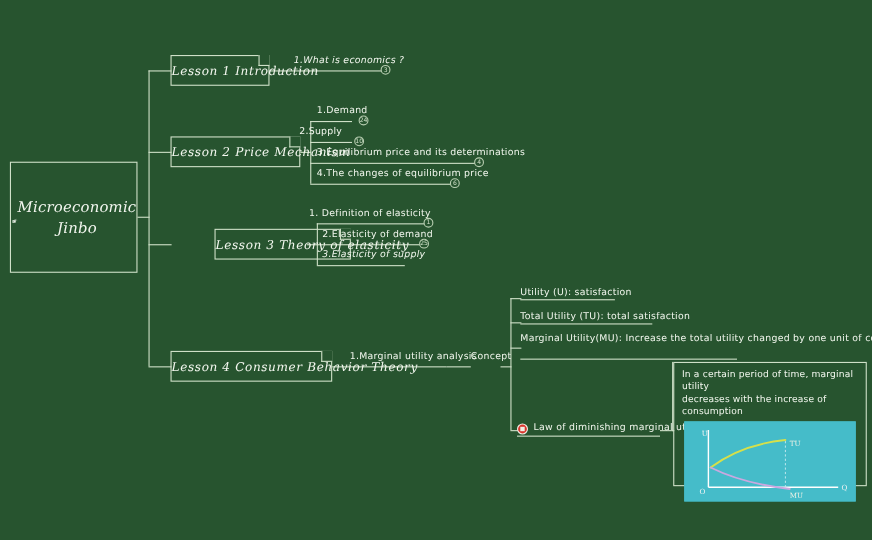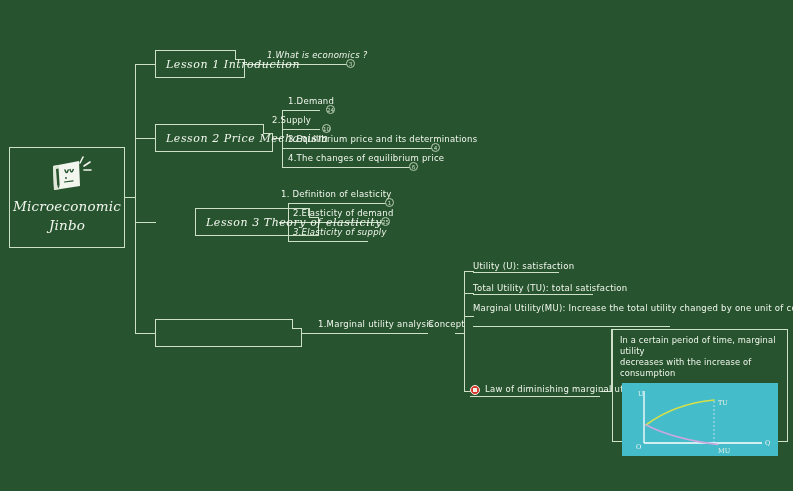--- a/index.html
+++ b/index.html
@@ -11,42 +11,41 @@
     position:relative;
   }
   #canvas{position:absolute;inset:0;width:793px;height:491px;}
   .abs{position:absolute;}
 
   
   #root-node{
     left:9px;top:147px;width:116px;height:101px;
     border:1px solid #cfe0c8;
     background:transparent;
-    display:flex;flex-direction:column;align-items:center;justify-content:flex-start;
+    display:flex;flex-direction:row;align-items:center;justify-content:flex-start;
     box-sizing:border-box;
   }
   #root-icon{margin-top:6px;width:56px;height:40px;}
   #root-title{
     color:#f2f6ef;
     font-family:"DejaVu Serif", serif;
     font-style:italic;
     font-size:13.5px;
     line-height:19px;
     text-align:center;
     margin-top:3px;
     letter-spacing:.2px;
     white-space:pre-line;
   }
 
   
   .lesson-box{
     border:1px solid #cfe0c8;
     box-sizing:border-box;
     display:flex;align-items:center;
-    padding-left:10px;
     height:28px;
     background:transparent;
   }
   .lesson-box .lbl{
     color:#f4f8f0;
     font-family:"DejaVu Serif", serif;
     font-style:italic;
     font-size:11px;
     letter-spacing:.55px;
     white-space:nowrap;
@@ -211,20 +210,21 @@
   <div class="abs leaf" style="left:281px;top:189px;">1. Definition of elasticity</div>
   <div class="abs badge" style="left:385px;top:198px;">1</div>
 
   <div class="abs leaf" style="left:293px;top:208px;">2.Elasticity of demand</div>
   <div class="abs badge" style="left:381px;top:217px;">25</div>
 
   <div class="abs leaf" style="left:293px;top:227px;font-style:italic;">3.Elasticity of supply</div>
 
   <div class="abs lesson-box" style="left:155px;top:319px;width:147px;">
     <span class="dogear"></span>
+    <span class="lbl">Lesson 4 Consumer Behavior Theory</span>
   </div>
 
   <div class="abs leaf" style="left:318px;top:319px;">1.Marginal utility analysis</div>
 
   <div class="abs leaf" style="left:428px;top:319px;">Concept</div>
 
   <div class="abs leaf" style="left:473px;top:261px;text-align:center;">Utility (U): satisfaction</div>
   <div class="abs leaf-underline" style="left:473px;top:272px;width:86px;"></div>
 
   <div class="abs leaf" style="left:473px;top:283px;">Total Utility (TU): total satisfaction</div>

